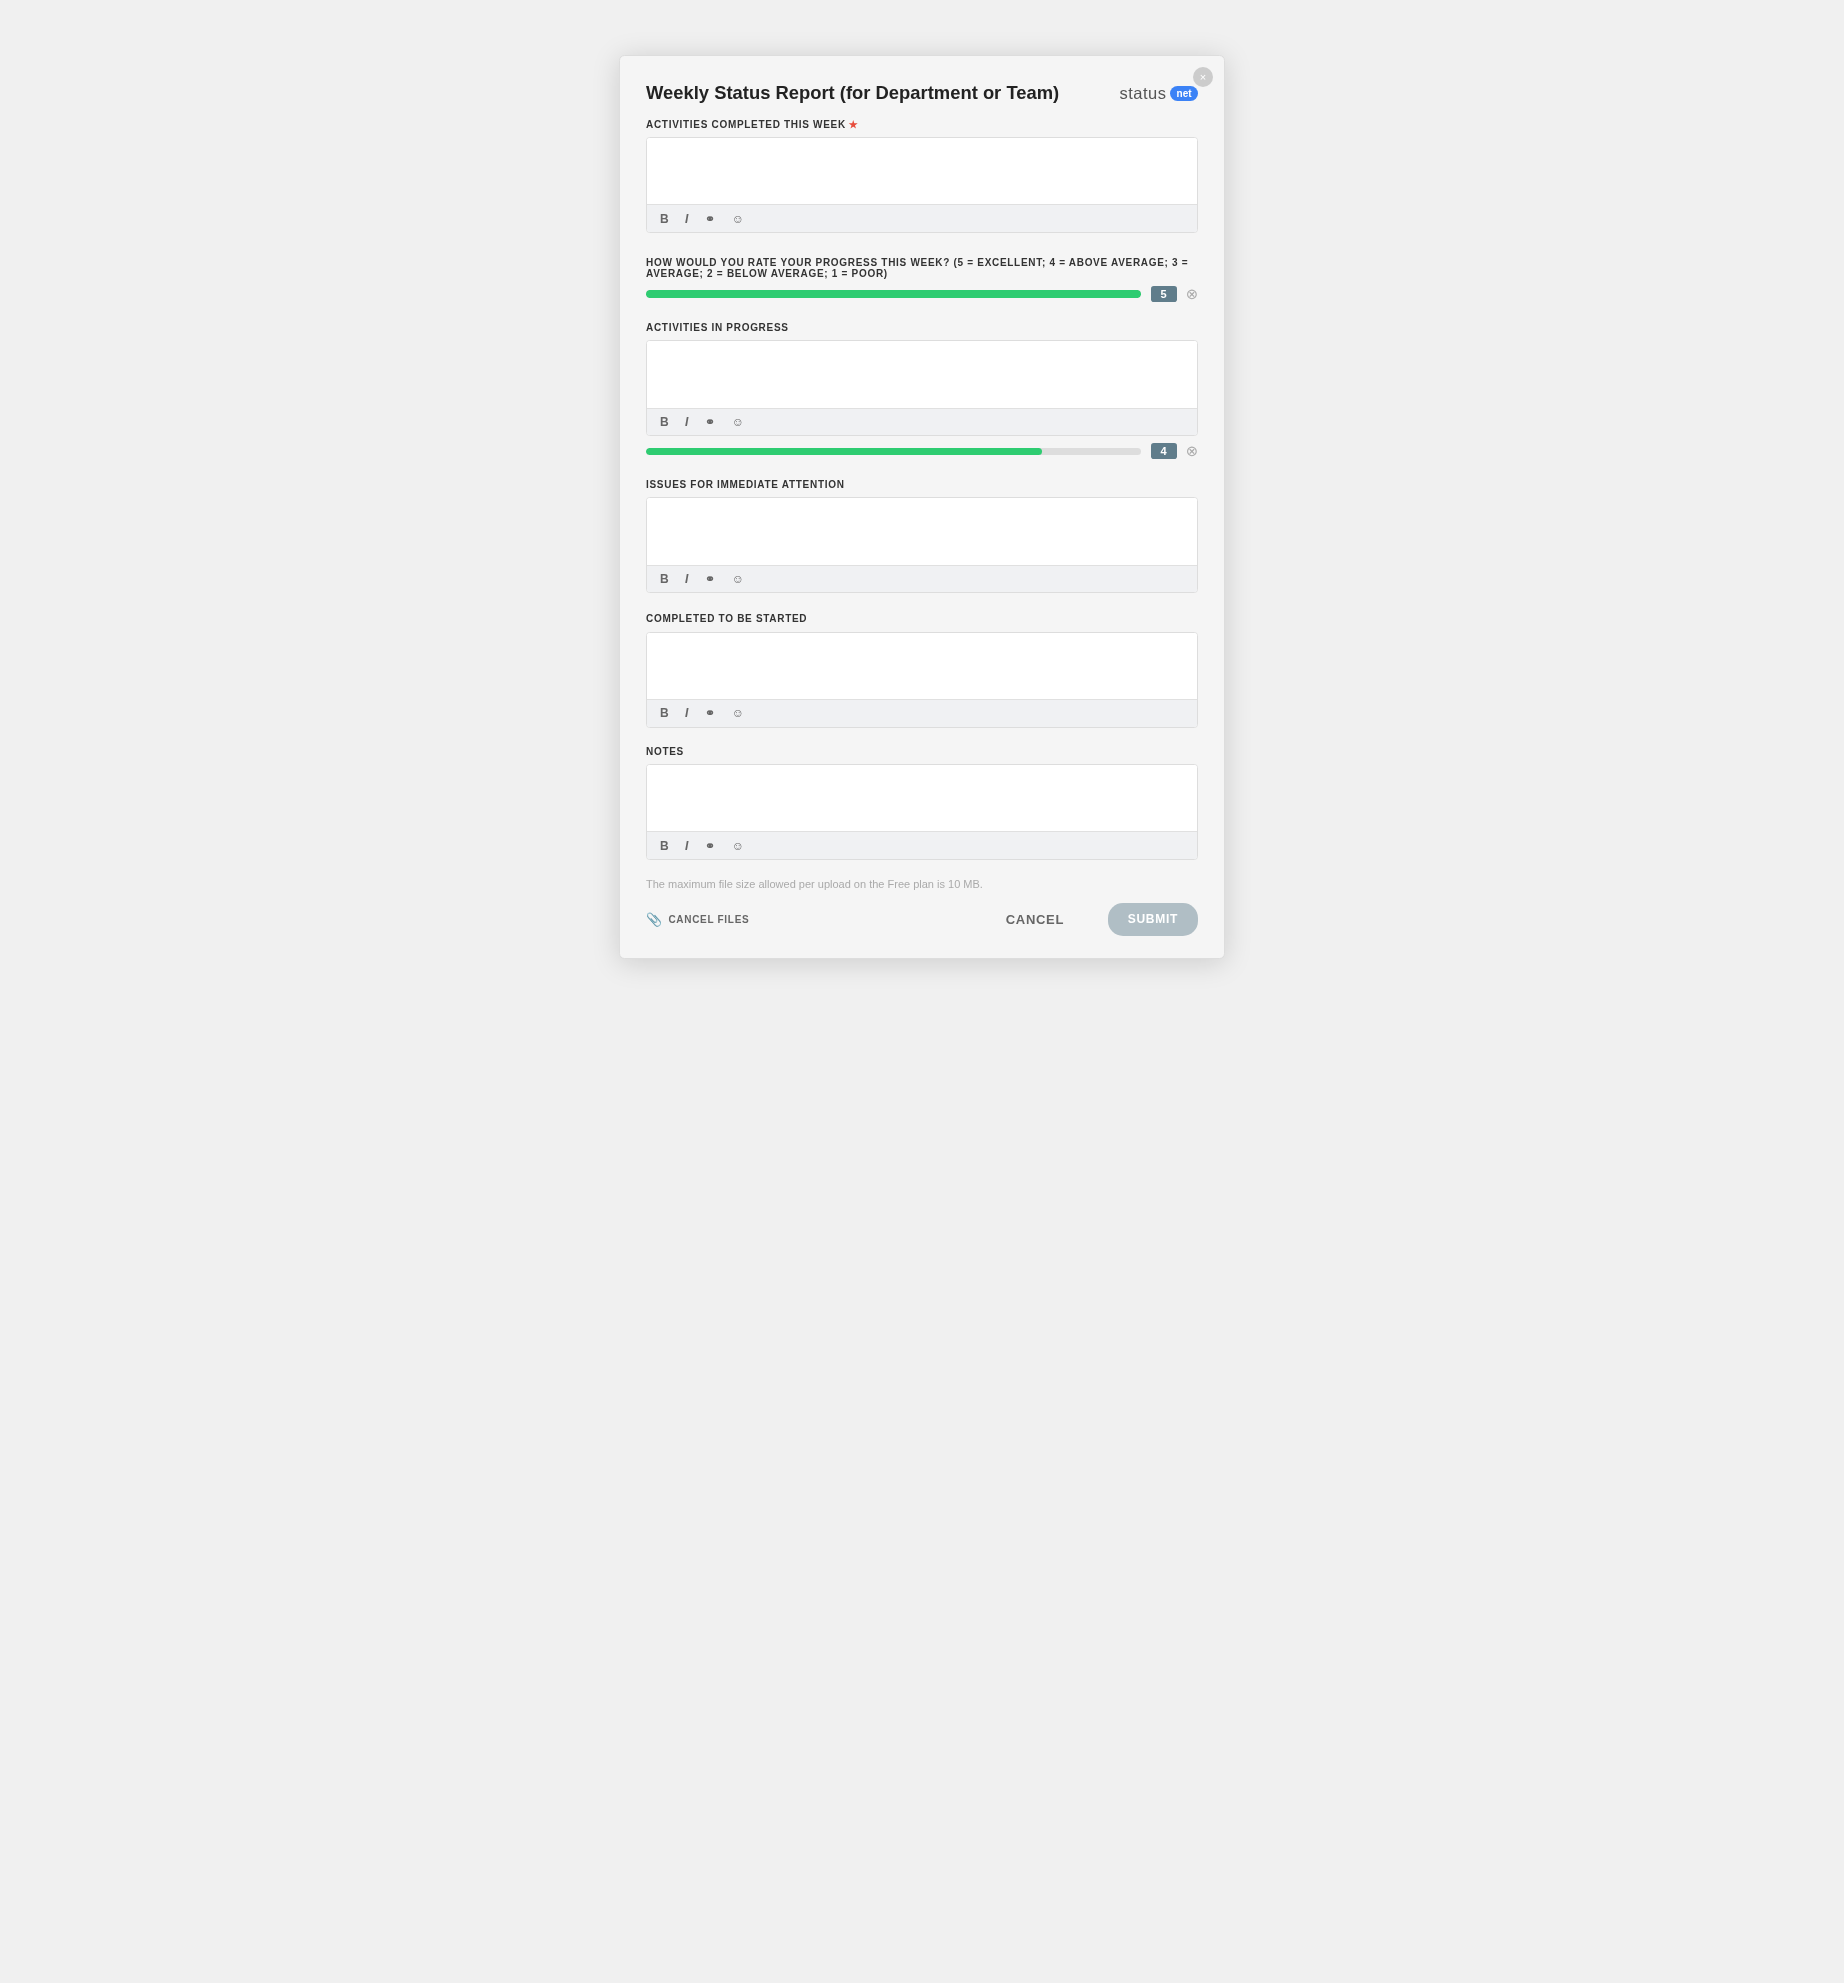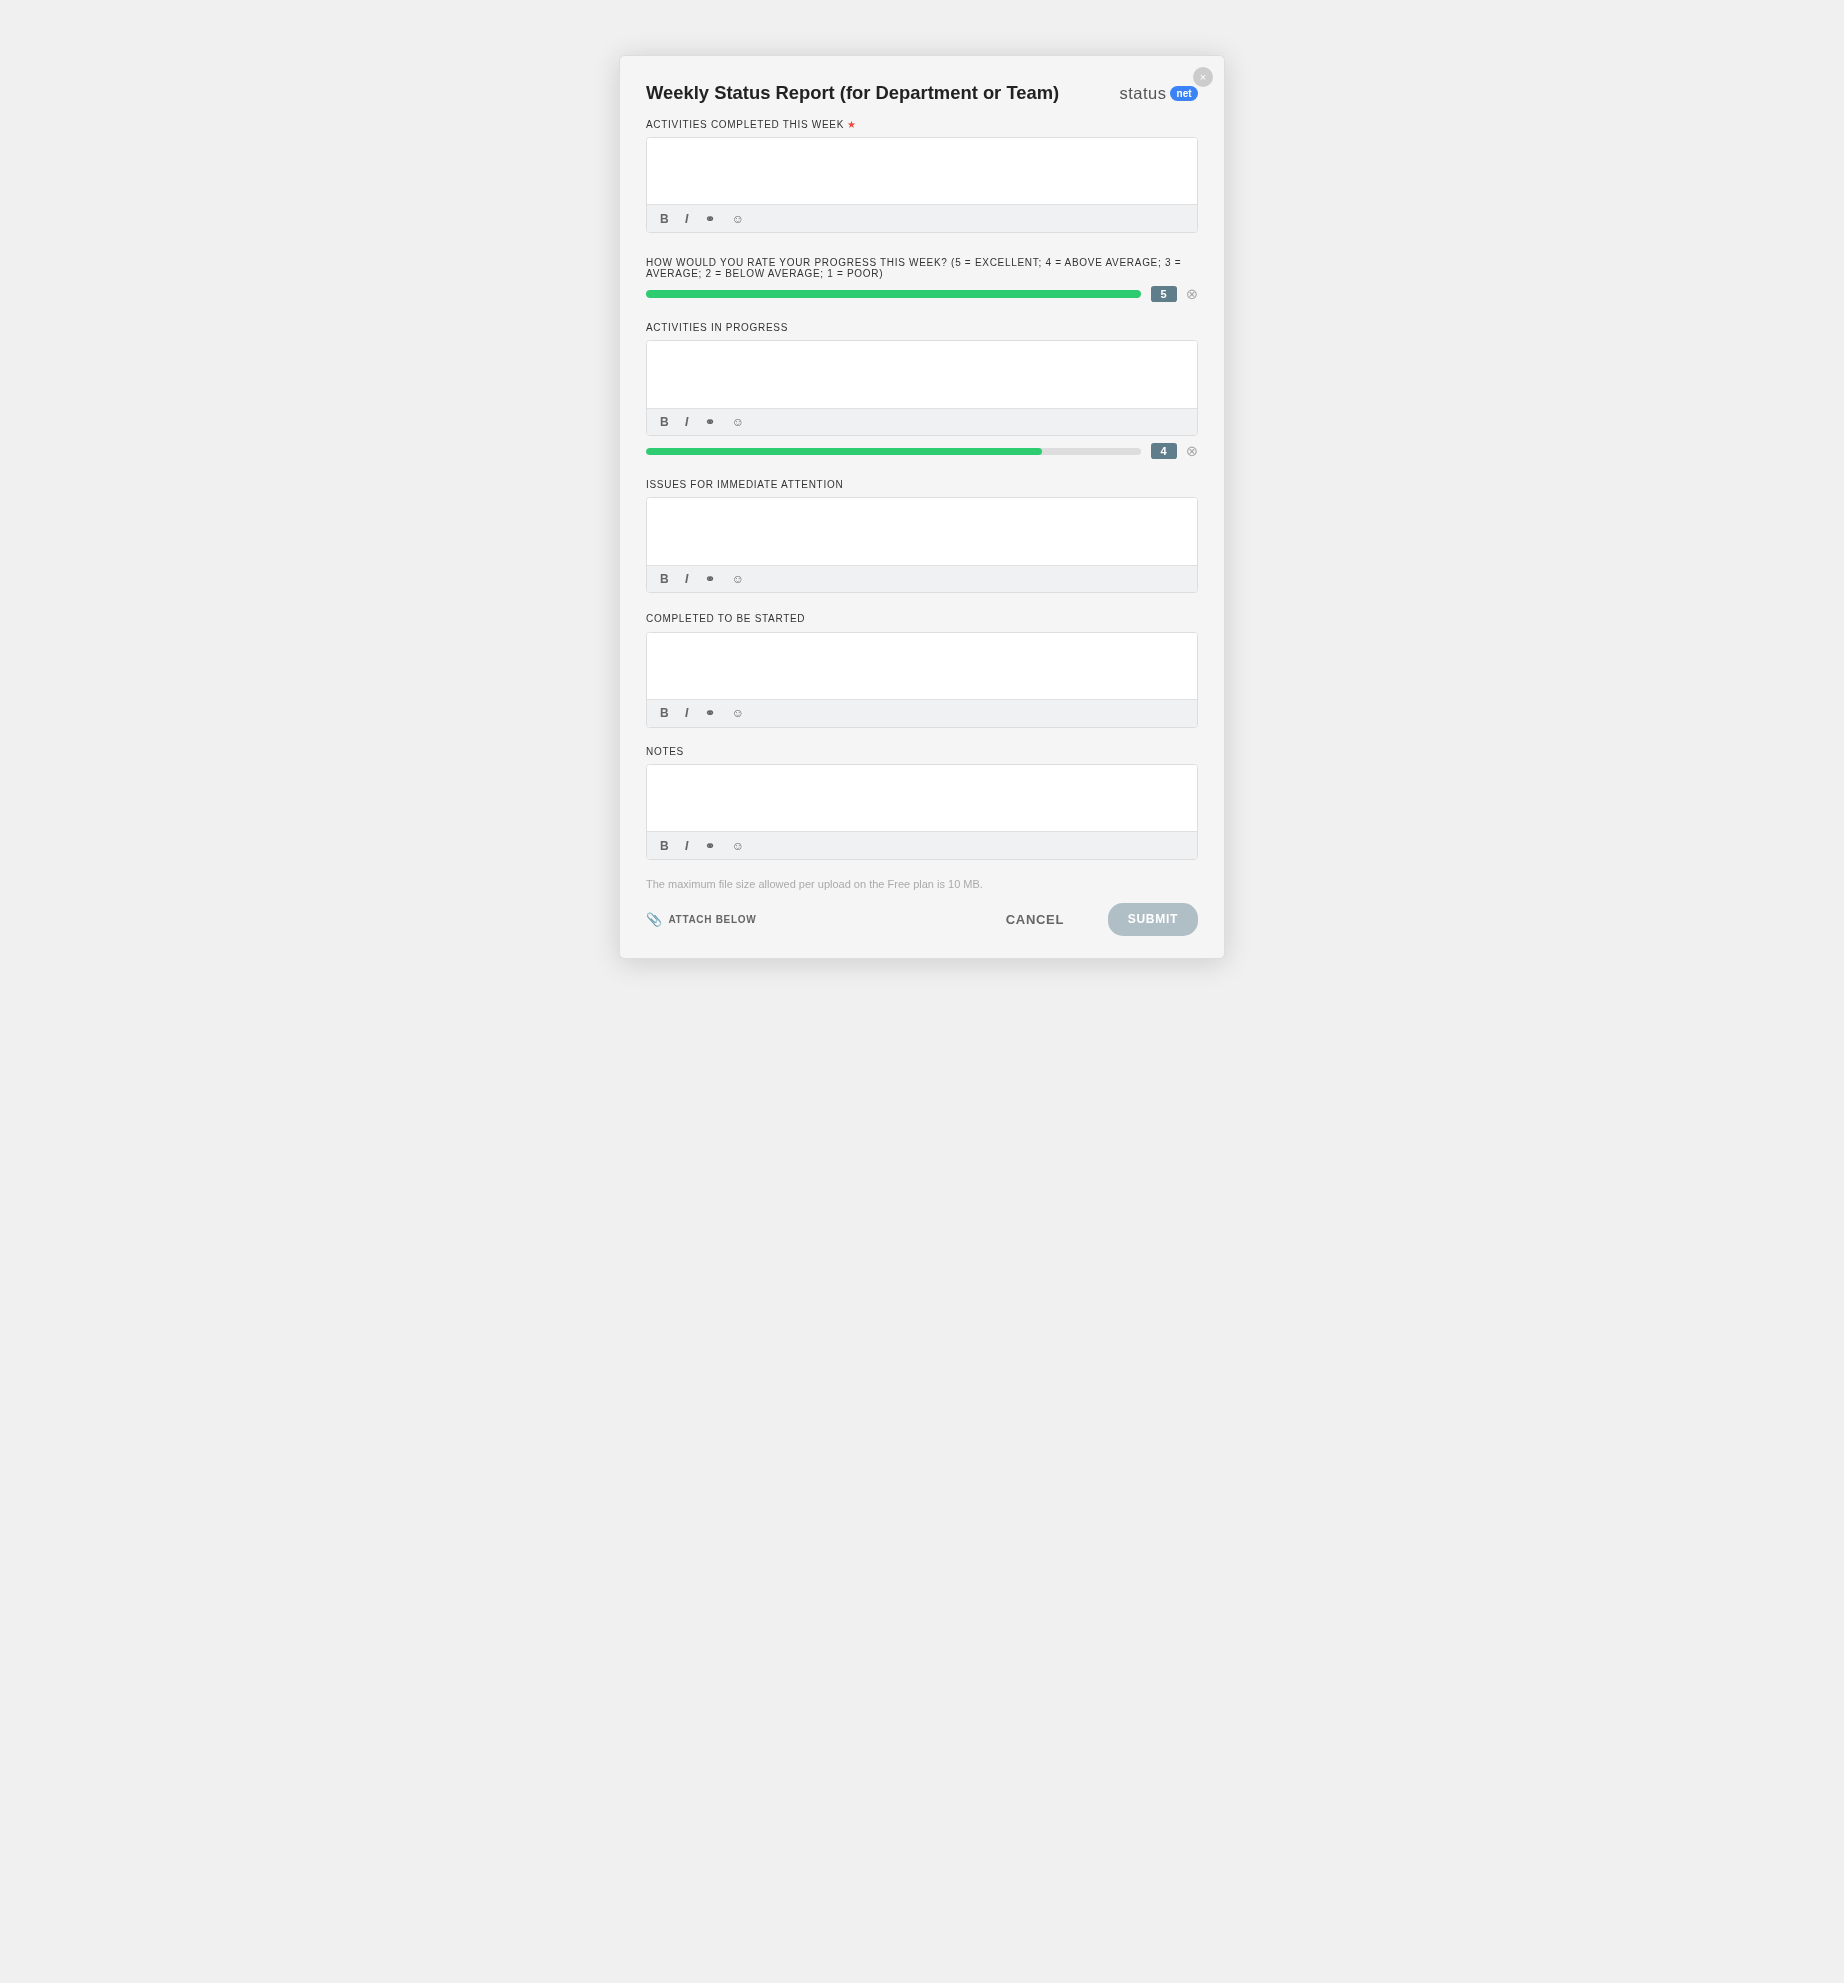--- a/index.html
+++ b/index.html
@@ -77,21 +77,21 @@
       background: #3b82f6;
       color: #fff;
       font-size: 10px;
       font-weight: 700;
       padding: 1.8px 6.4px;
       border-radius: 11px;
     }
 
     .section-label {
       font-size: 10px;
-      font-weight: 400;
+      font-weight: 700;
       letter-spacing: 0.7px;
       color: #333;
       margin-bottom: 7.3px;
       margin-top: 14.7px;
     }
 
     .required-star {
       color: #e74c3c;
       margin-left: 2.8px;
     }
@@ -373,21 +373,21 @@
         <span>☺</span>
       </button>
     </div>
   </div>
 
   <div class="footer-section">
     <div class="file-note">The maximum file size allowed per upload on the Free plan is 10 MB.</div>
     <div class="footer-actions">
       <button class="attach-btn">
         <span class="attach-icon">📎</span>
-        <span>ATTACH BELOW</span>
+        <span>CANCEL FILES</span>
       </button>
       <div class="action-buttons">
         <button class="cancel-btn">CANCEL</button>
         <button class="submit-btn">SUBMIT</button>
       </div>
     </div>
   </div>
 
 </div>
 

